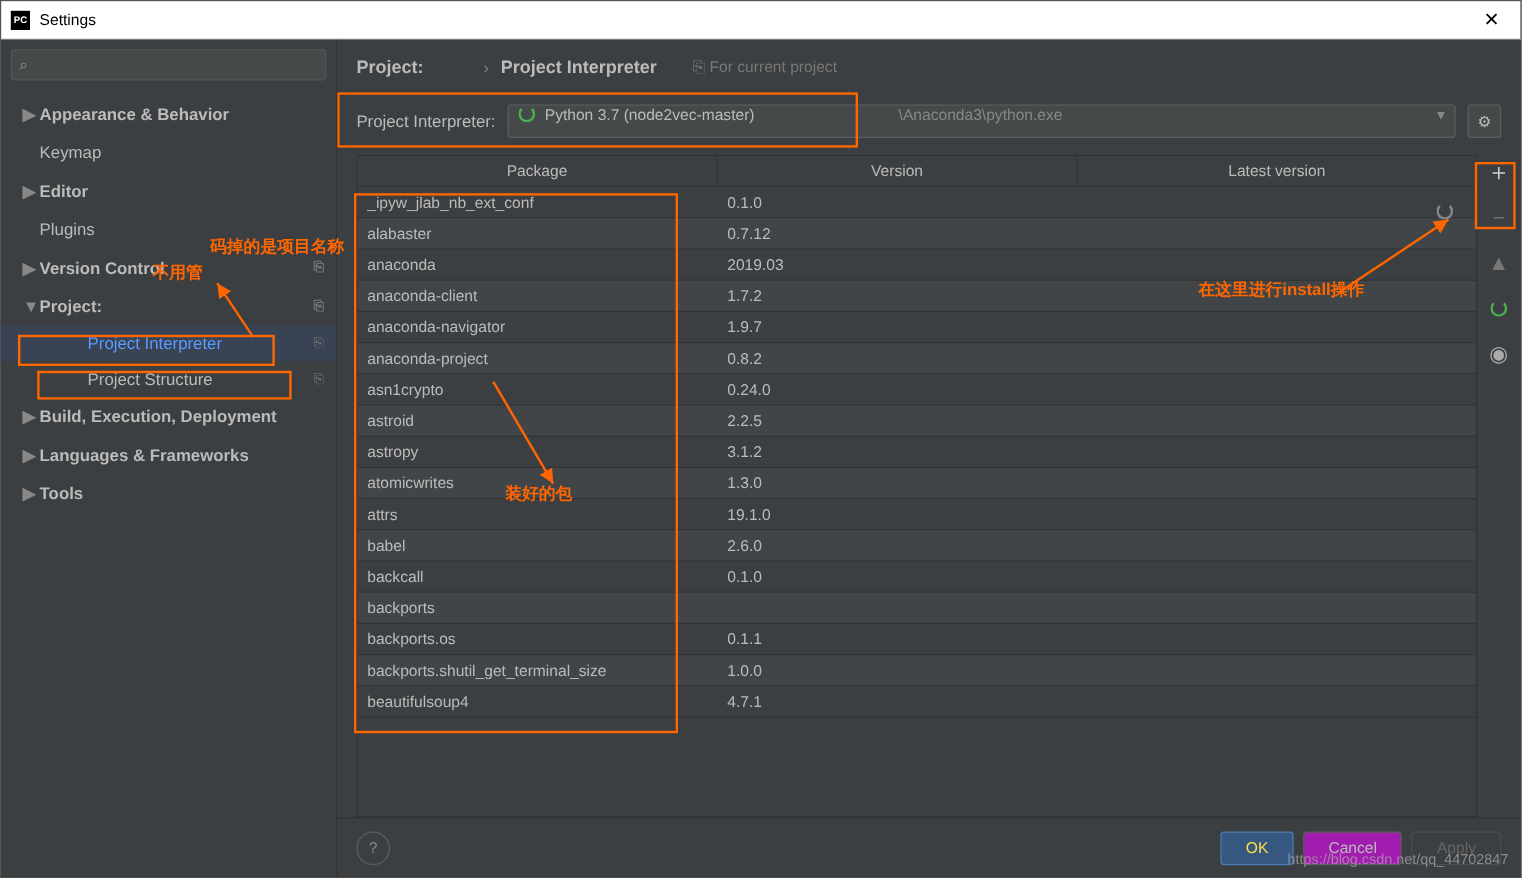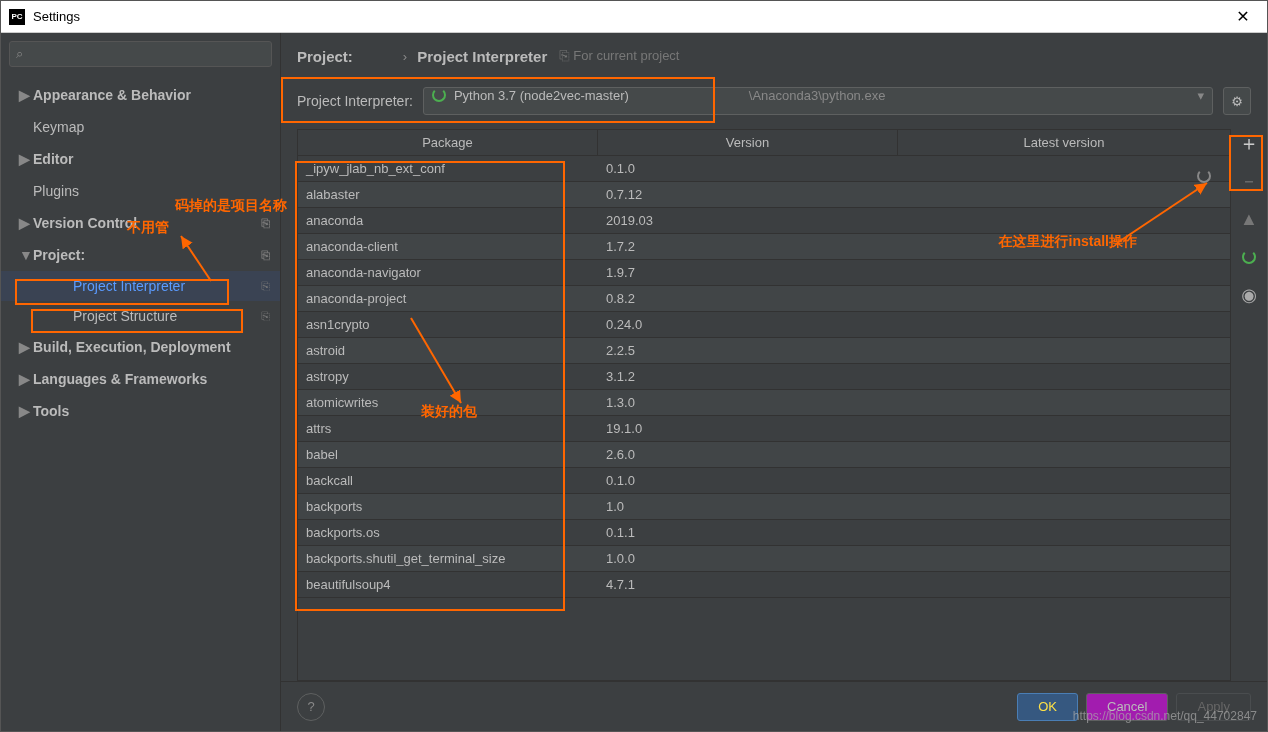--- a/index.html
+++ b/index.html
@@ -17,21 +17,21 @@
 .tree-item.bold { font-weight:bold; }
 .tree-item .arrow { width:14px; display:inline-block; color:#888; }
 .tree-item.child { font-weight:normal; }
 .tree-item.child2 { padding-left:58px; font-weight:normal; height:30px; }
 .tree-item.selected { background:#2f65ca22; color:#5a9bff; }
 .tree-item .copy-icon { margin-left:auto; margin-right:10px; color:#777; font-size:11px; }
 .main { flex:1; display:flex; flex-direction:column; background:#3c3f41; position:relative; overflow:hidden; }
 .breadcrumb { height:46px; display:flex; align-items:center; padding:0 16px; color:#bbbbbb; }
 .breadcrumb .bc { font-weight:bold; font-size:15px; }
 .breadcrumb .sep { margin:0 10px; color:#888; }
-.breadcrumb .hint { margin-left:12px; color:#777; font-size:13px; }
+.breadcrumb .hint { margin-left:30px; color:#777; font-size:13px; }
 .interpreter-row { display:flex; align-items:center; padding:8px 16px 14px 16px; gap:10px; }
 .interpreter-row label { color:#bbbbbb; font-size:14px; }
 .dropdown { flex:1; height:28px; background:#45494a; border:1px solid #5e6060; border-radius:3px; display:flex; padding:0 8px; color:#bbbbbb; font-size:13px; }
 .dropdown .spinner { width:14px; height:14px; border:2px solid #4caf50; border-top-color:transparent; border-radius:50%; margin-right:8px; }
 .dropdown .dd-arrow { margin-left:auto; color:#888; }
 .gear-btn { width:28px; height:28px; background:#45494a; border:1px solid #5e6060; border-radius:3px; display:flex; align-items:center; justify-content:center; color:#bbb; cursor:pointer; }
 .table-area { flex:1; display:flex; margin:0 0 0 16px; overflow:hidden; }
 .table-wrap { flex:1; display:flex; flex-direction:column; border:1px solid #323232; overflow:hidden; }
 .table-header { display:flex; height:26px; background:#3c3f41; border-bottom:1px solid #323232; }
 .th { display:flex; align-items:center; justify-content:center; color:#bbbbbb; font-size:13px; border-right:1px solid #323232; }
@@ -221,21 +221,20 @@
                 <div class="td col-ver">2.6.0</div>
                 <div class="td col-lat"></div>
               </div>
               <div class="tr">
                 <div class="td col-pkg">backcall</div>
                 <div class="td col-ver">0.1.0</div>
                 <div class="td col-lat"></div>
               </div>
               <div class="tr">
                 <div class="td col-pkg">backports</div>
-                <div class="td col-ver">1.0</div>
                 <div class="td col-lat"></div>
               </div>
               <div class="tr">
                 <div class="td col-pkg">backports.os</div>
                 <div class="td col-ver">0.1.1</div>
                 <div class="td col-lat"></div>
               </div>
               <div class="tr">
                 <div class="td col-pkg">backports.shutil_get_terminal_size</div>
                 <div class="td col-ver">1.0.0</div>

